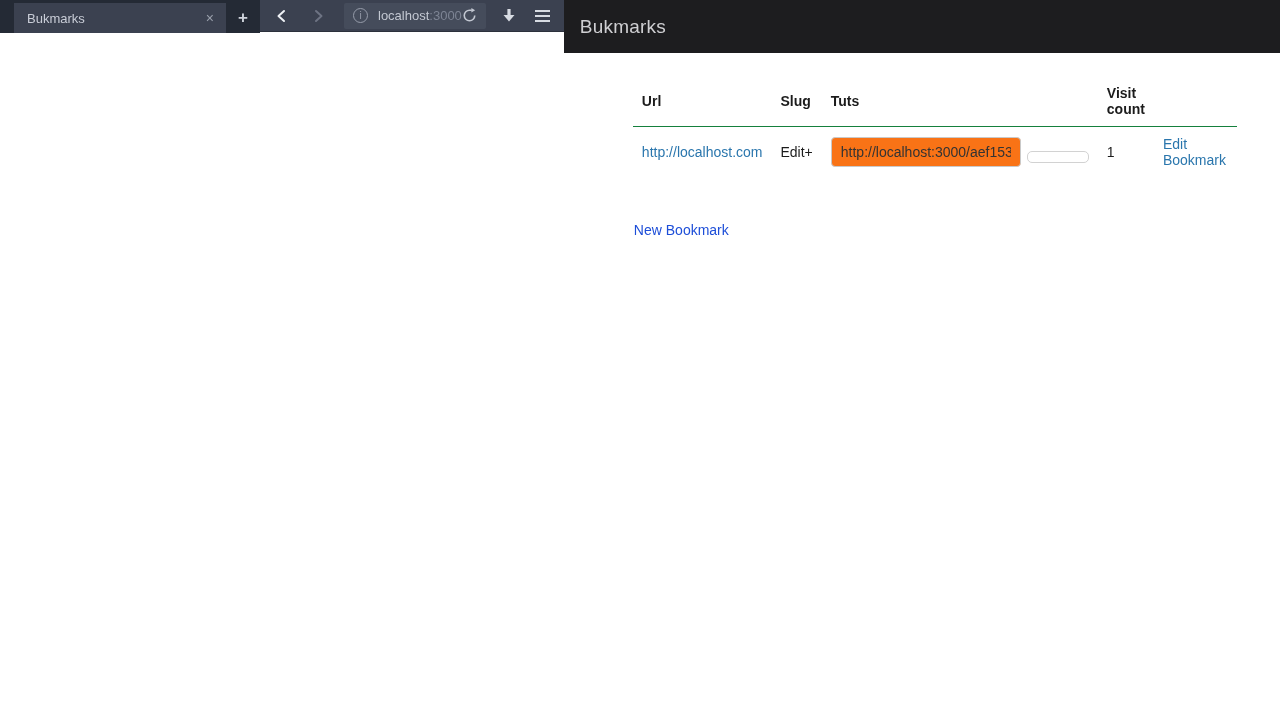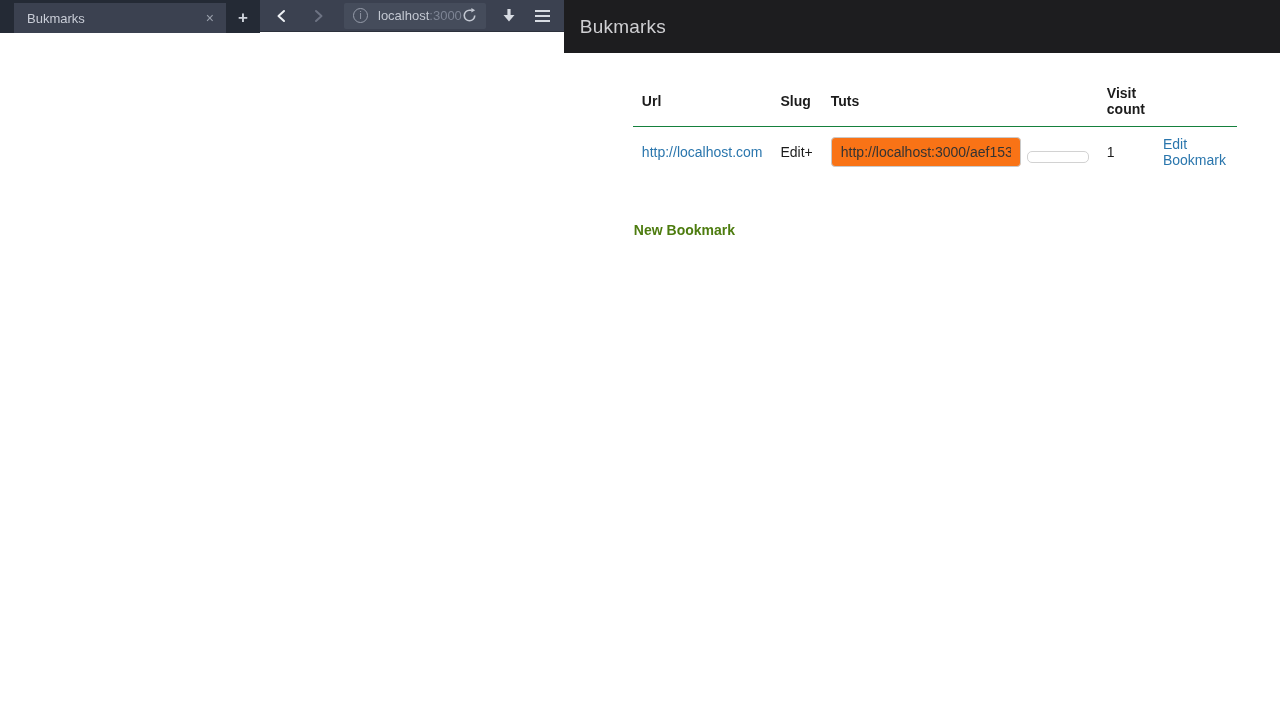--- a/index.html
+++ b/index.html
@@ -151,17 +151,17 @@
             </td>
             <td>1</td>
             <td class="actions-cell">
               <a class="app-link" style="color: rgb(42, 118, 173);">Edit</a>
               <a class="app-link" style="color: rgb(42, 118, 173);">Bookmark</a>
             </td>
           </tr>
         </tbody>
       </table>
 
-      <a class="app-link new-bookmark" style="color: #4d7c0f; font-weight: bold;">New Bookmark</a>
+      <a class="app-link new-bookmark" style="color: #1d4ed8;">New Bookmark</a>
     </div>
 
   </div>
 </div>
 
 </body></html>

